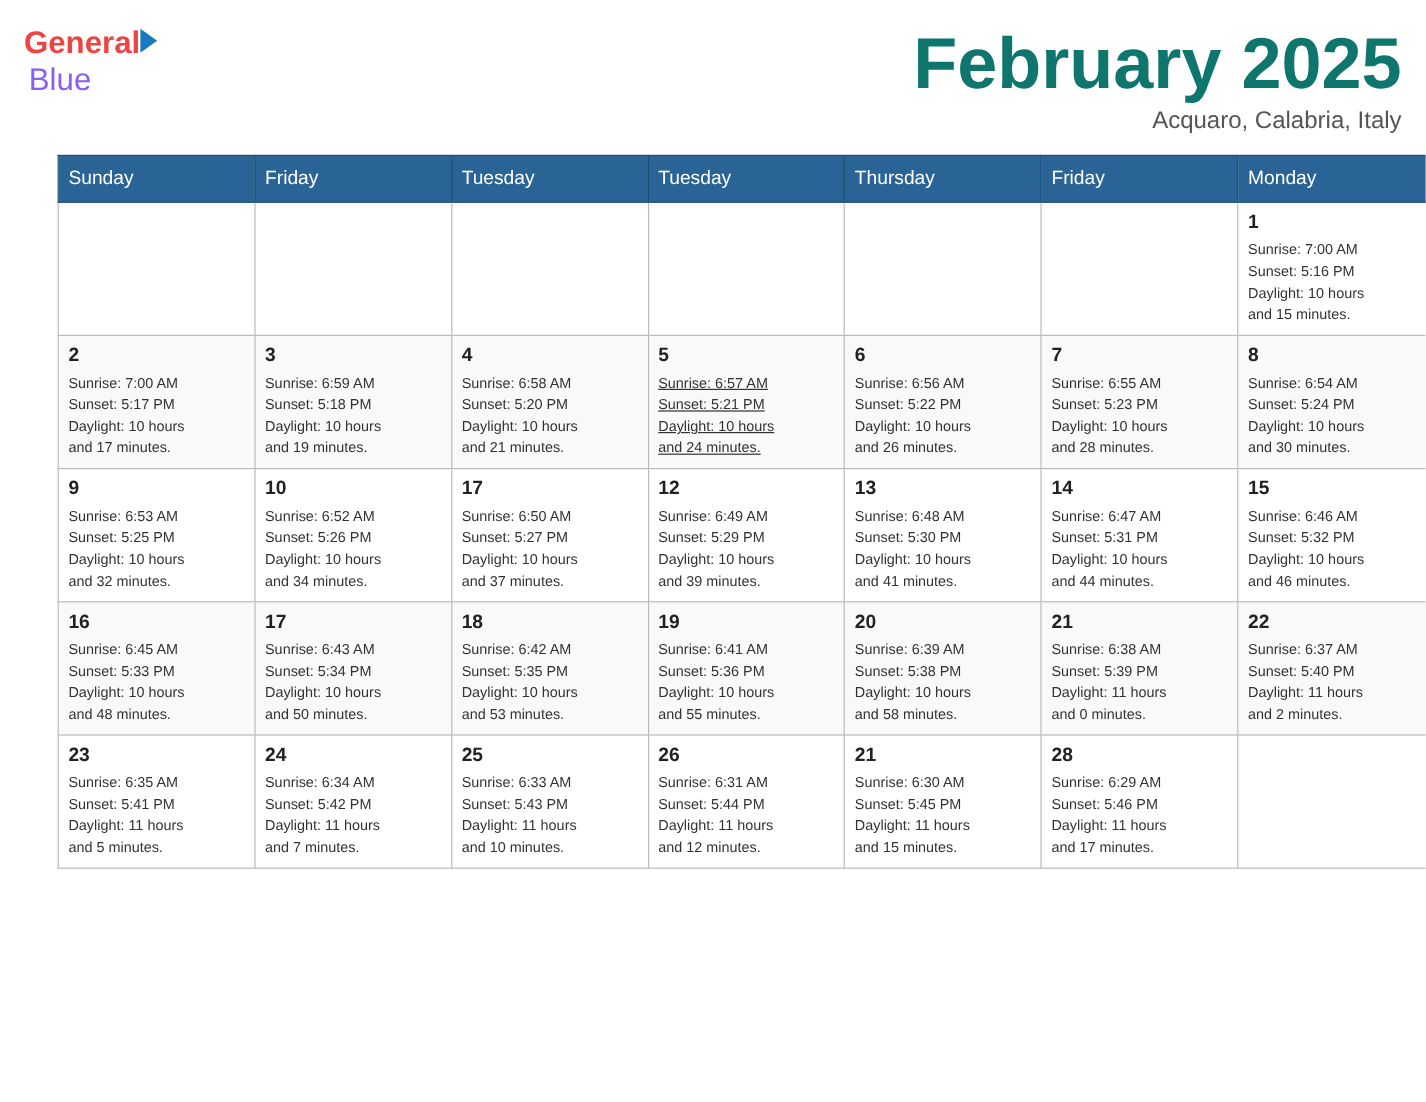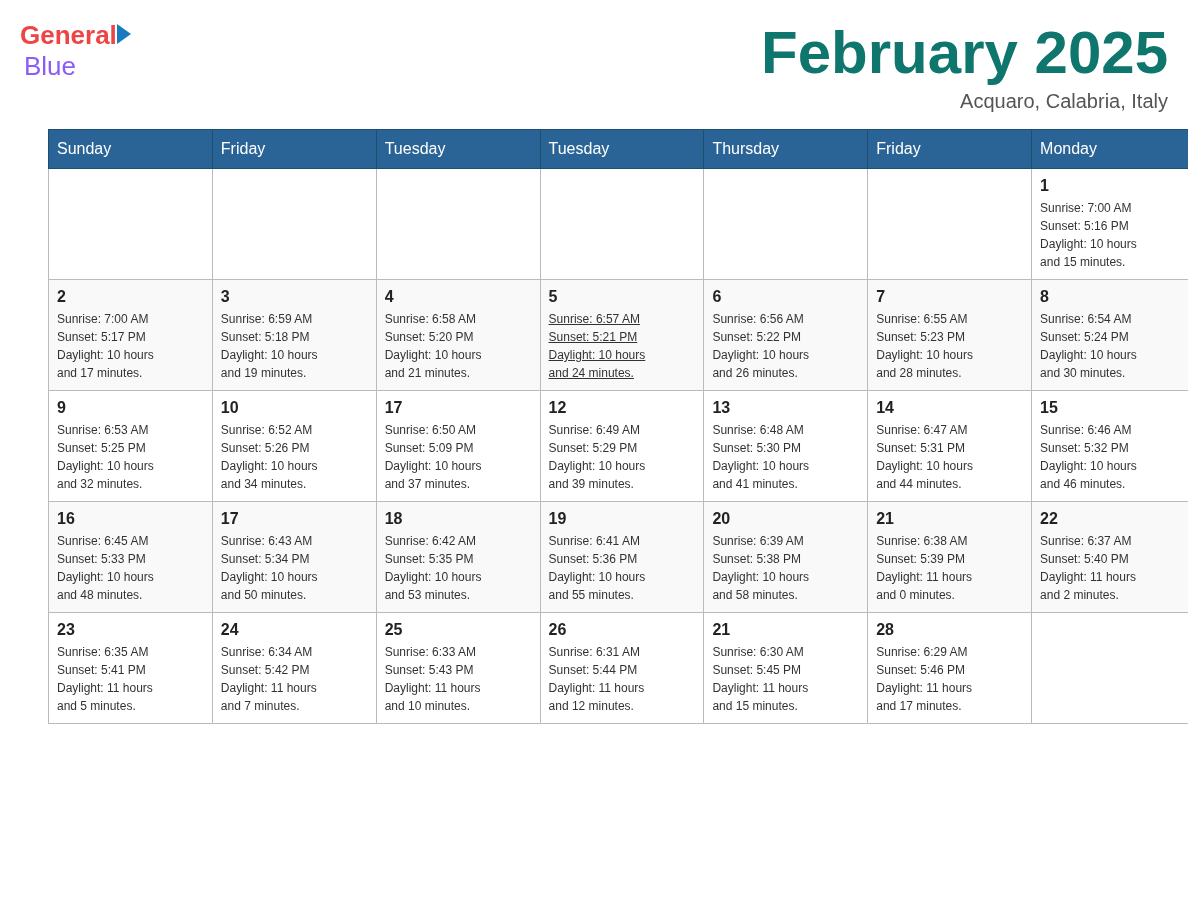--- a/index.html
+++ b/index.html
@@ -213,21 +213,21 @@
         <td>
           <div class="day-number">10</div>
           <div class="day-info" style="white-space: pre-line;">Sunrise: 6:52 AM
 Sunset: 5:26 PM
 Daylight: 10 hours
 and 34 minutes.</div>
         </td>
         <td>
           <div class="day-number">17</div>
           <div class="day-info" style="white-space: pre-line;">Sunrise: 6:50 AM
-Sunset: 5:09 PM
+Sunset: 5:27 PM
 Daylight: 10 hours
 and 37 minutes.</div>
         </td>
         <td>
           <div class="day-number">12</div>
           <div class="day-info" style="white-space: pre-line;">Sunrise: 6:49 AM
 Sunset: 5:29 PM
 Daylight: 10 hours
 and 39 minutes.</div>
         </td>

